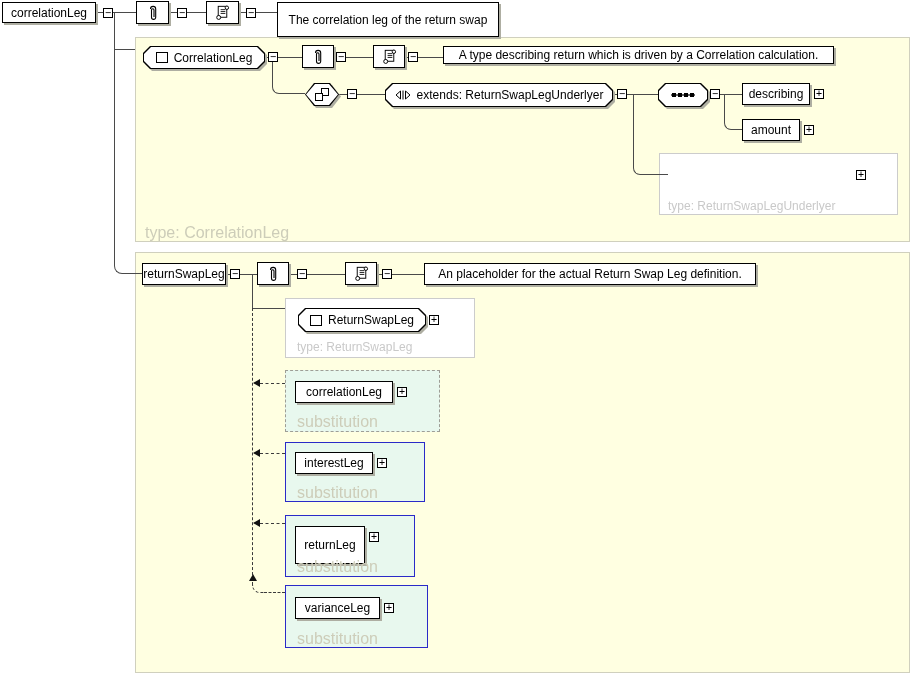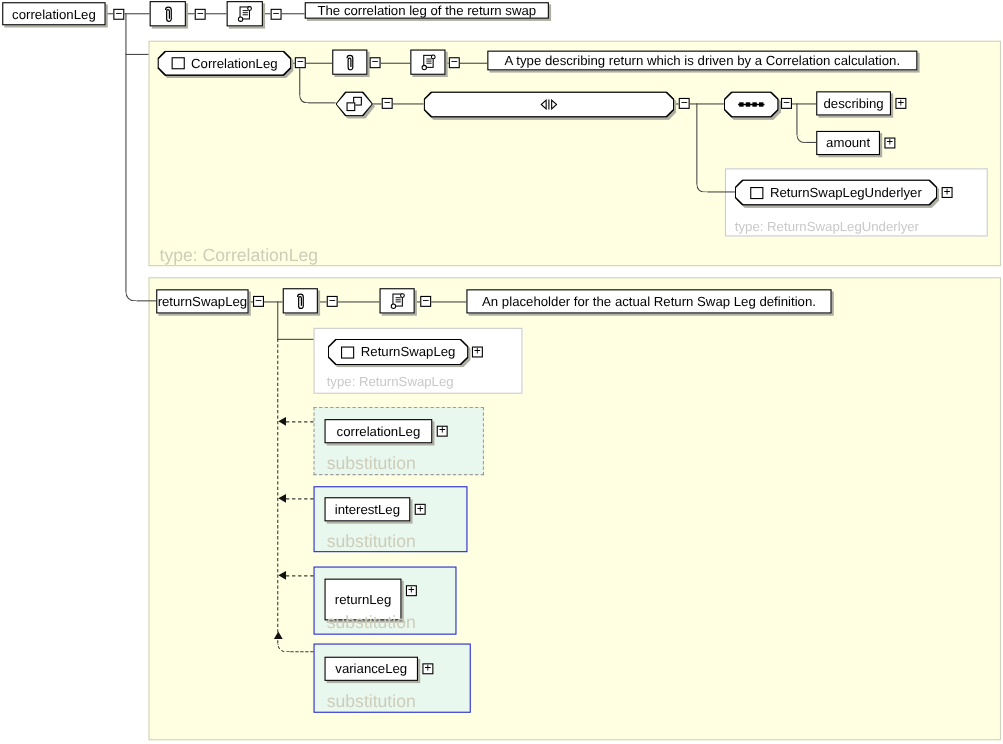--- a/index.html
+++ b/index.html
@@ -140,21 +140,21 @@
   <div class="pbox" style="left:206px;top:1px;width:33px;height:23px;">
     <svg width="19" height="19" viewBox="0 0 20 20">
       <rect x="5.5" y="3.5" width="9" height="11.5" fill="#fff" stroke="#000"></rect>
       <circle cx="14.6" cy="5" r="1.8" fill="#fff" stroke="#000"></circle>
       <circle cx="6" cy="15.2" r="2.1" fill="#fff" stroke="#000"></circle>
       <path d="M8 7 h5 M8 9 h5 M8 11 h5" stroke="#000" stroke-width="0.9" fill="none"></path>
     </svg>
   </div>
   <div class="tg" style="left:246px;top:8px;">−</div>
 
-  <div class="abox" style="left:277px;top:2px;width:222px;height:15px;">
+  <div class="abox" style="left:277px;top:2px;width:222px;height:35px;">
     <span>The correlation leg of the return swap</span>
   </div>
 
   <div class="oct" style="left:143px;top:46px;width:122px;height:23px;">
     <div class="sh"></div>
       <div class="bd"></div>
       <div class="bg"></div>
     <div class="ct">
         <span class="sqicon"></span>
       <span>CorrelationLeg</span>
@@ -199,20 +199,21 @@
   <div class="oct" style="left:385px;top:83px;width:228px;height:24px;">
     <div class="sh"></div>
       <div class="bd"></div>
       <div class="bg"></div>
     <div class="ct">
       <svg width="16" height="10" viewBox="0 0 16 10">
         <path d="M5.5 1 L1 5 L5.5 9 Z" fill="#fff" stroke="#000"></path>
         <line x1="8" y1="0.5" x2="8" y2="9.5" stroke="#000"></line>
         <path d="M10.5 1 L15 5 L10.5 9 Z" fill="#fff" stroke="#000"></path>
       </svg>
+      <span>extends: ReturnSwapLegUnderlyer</span>
     </div>
   </div>
   <div class="tg" style="left:617px;top:89px;">−</div>
 
   <div class="oct" style="left:658px;top:83px;width:50px;height:24px;">
     <div class="sh"></div>
       <div class="bd"></div>
       <div class="bg"></div>
     <div class="ct">
       <svg width="26" height="8" viewBox="0 0 26 8">
@@ -229,29 +230,20 @@
   <div class="ebox" style="left:742px;top:83px;width:68px;height:22px;">
     <span>describing</span>
   </div>
   <div class="tg" style="left:814px;top:89px;">+</div>
 
   <div class="ebox" style="left:742px;top:119px;width:58px;height:22px;">
     <span>amount</span>
   </div>
   <div class="tg" style="left:804px;top:125px;">+</div>
 
-  <div class="oct" style="left:668px;top:163px;width:184px;height:24px;">
-    <div class="sh"></div>
-      <div class="bd"></div>
-      <div class="bg"></div>
-    <div class="ct">
-        <span class="sqicon"></span>
-      <span>ReturnSwapLegUnderlyer</span>
-      </div>
-  </div>
   <div class="tg" style="left:856px;top:170px;">+</div>
   <div class="gtxtw" style="left:668px;top:199px;">type: ReturnSwapLegUnderlyer</div>
 
   <div class="gtxt" style="left:145px;top:224px;">type: CorrelationLeg</div>
 
   <div class="ebox" style="left:142px;top:263px;width:84px;height:22px;">
     <span>returnSwapLeg</span>
   </div>
   <div class="tg" style="left:230px;top:269px;">−</div>
 

